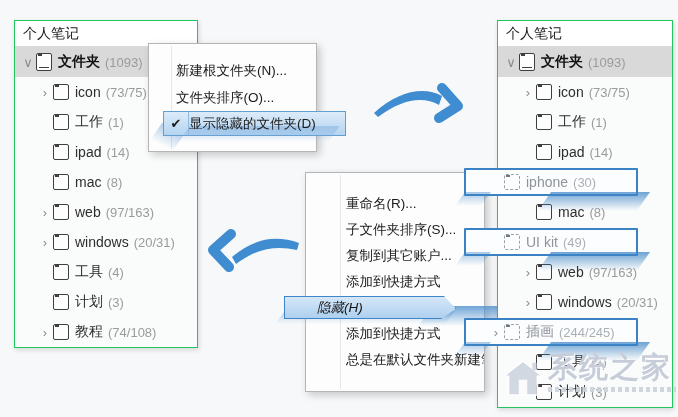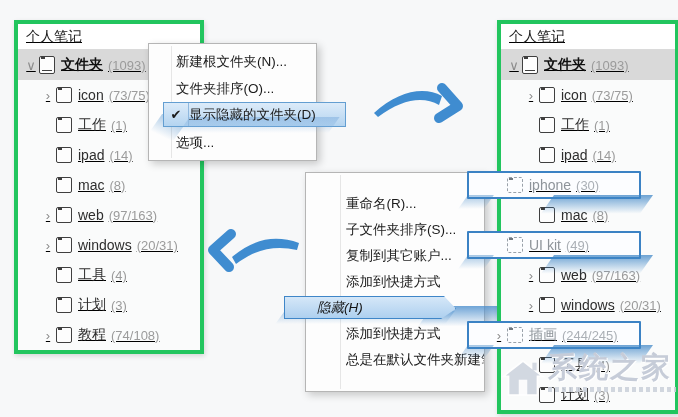--- a/index.html
+++ b/index.html
@@ -1,21 +1,21 @@
 <!DOCTYPE html>
 <html><head>
 <meta charset="utf-8">
 <style>
   html,body{margin:0;padding:0;}
   .stage{position:relative;width:678px;height:417px;background:#f7f8f9;overflow:hidden;
          font-family:"Liberation Sans","DejaVu Sans",sans-serif;}
 
   
-  .panel{position:absolute;background:#fafbfb;border:4px solid #22c55e;
-         box-shadow:1px 2px 5px rgba(0,0,0,.14);text-decoration:underline;}
+  .panel{position:absolute;background:#fafbfb;border:1px solid #22c55e;
+         box-shadow:1px 2px 5px rgba(0,0,0,.14);}
   .left-panel{left:14px;top:20px;width:182px;z-index:1;}
   .right-panel{left:497px;top:20px;width:174px;z-index:7;}
   .panel-header{height:25px;line-height:25px;padding:0 8px;background:#fff;
                 border-bottom:1px solid #dadada;font-size:14px;color:#1c1c1c;font-weight:500;}
   .tree{position:relative;}
 
   .row{height:30px;display:flex;align-items:center;font-size:14px;color:#2e2e2e;position:relative;}
   .row.lv0{padding-left:6px;}
   .row.lv1{padding-left:23px;}
   .row.selected{background:#d9d9d9;}
@@ -38,21 +38,21 @@
                width:174px;box-sizing:border-box;height:28px;border-radius:1px;}
   .row.callout::after{content:'';position:absolute;right:-14px;top:calc(100% - 2px);width:58%;height:22px;
                background:linear-gradient(to bottom,rgba(61,133,198,.75),rgba(61,133,198,0) 85%);
                transform:skewX(-35deg);transform-origin:top right;z-index:-1;}
   .row.callout::before{content:'';position:absolute;left:-6px;top:calc(100% - 2px);width:26px;height:14px;
                background:linear-gradient(to bottom,rgba(61,133,198,.45),rgba(61,133,198,0));
                transform:skewX(-35deg);z-index:-1;}
 
   
   .menu{position:absolute;background:#fdfdfd;border:1px solid #b5b5b5;
-        box-shadow:3px 3px 8px rgba(0,0,0,.2);padding:4px 0;}
+        box-shadow:3px 3px 8px rgba(0,0,0,.2);padding:13px 0;}
   .menu::before{content:'';position:absolute;top:2px;bottom:2px;width:1px;background:#e6e6e6;}
   .root-menu{left:148px;top:43px;width:167px;z-index:5;}
   .root-menu::before{left:22px;}
   .folder-menu{left:305px;top:172px;width:178px;z-index:4;padding:18px 0;}
   .folder-menu::before{left:34px;}
   .menu-item{height:27px;line-height:27px;font-size:13.5px;color:#1b1b1b;position:relative;
              white-space:nowrap;overflow:hidden;}
   .root-menu .menu-item{padding-left:27px;}
   .folder-menu .menu-item{height:26px;line-height:26px;padding-left:40px;}
 
@@ -247,21 +247,20 @@
   <div class="menu root-menu">
       <div class="menu-item"><span class="mi-label">新建根文件夹(N)...</span></div>
       <div class="menu-item"><span class="mi-label">文件夹排序(O)...</span></div>
       <div class="menu-item check-host">
         <span class="check-tail"></span>
         <div class="check-item">
           <span class="check-box">✔</span>
           <span class="check-label">显示隐藏的文件夹(D)</span>
         </div>
       </div>
-      <div class="menu-item"><span class="mi-label">选项...</span></div>
     </div>
 
   <div class="menu folder-menu">
       <div class="menu-item"><span class="mi-label">重命名(R)...</span></div>
       <div class="menu-item"><span class="mi-label">子文件夹排序(S)...</span></div>
       <div class="menu-item"><span class="mi-label">复制到其它账户...</span></div>
       <div class="menu-item"><span class="mi-label">添加到快捷方式</span></div>
       <div class="menu-item hide-host">
         <span class="hide-wedge"></span>
         <div class="hide-bar">

